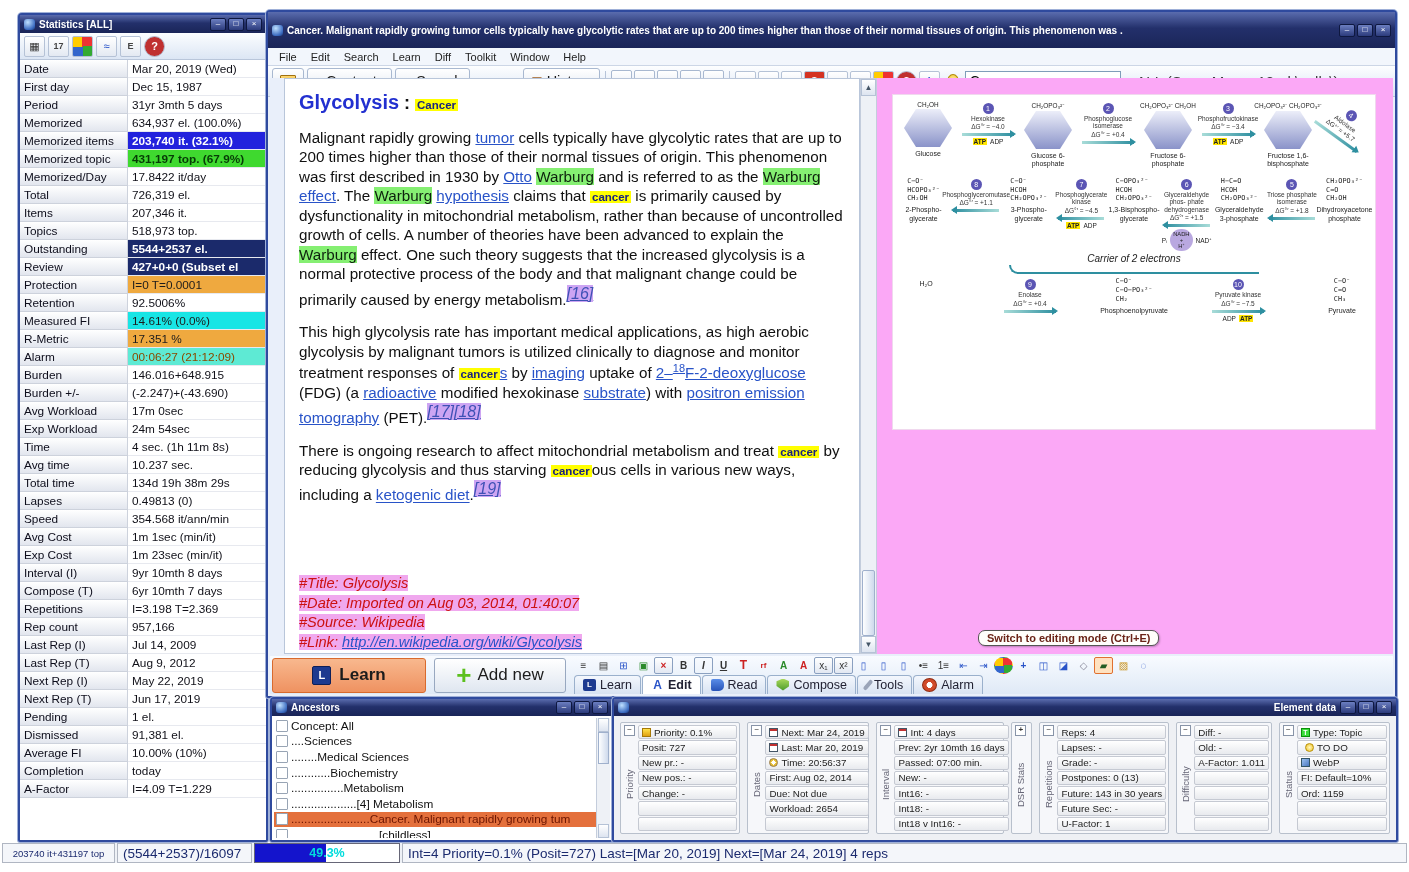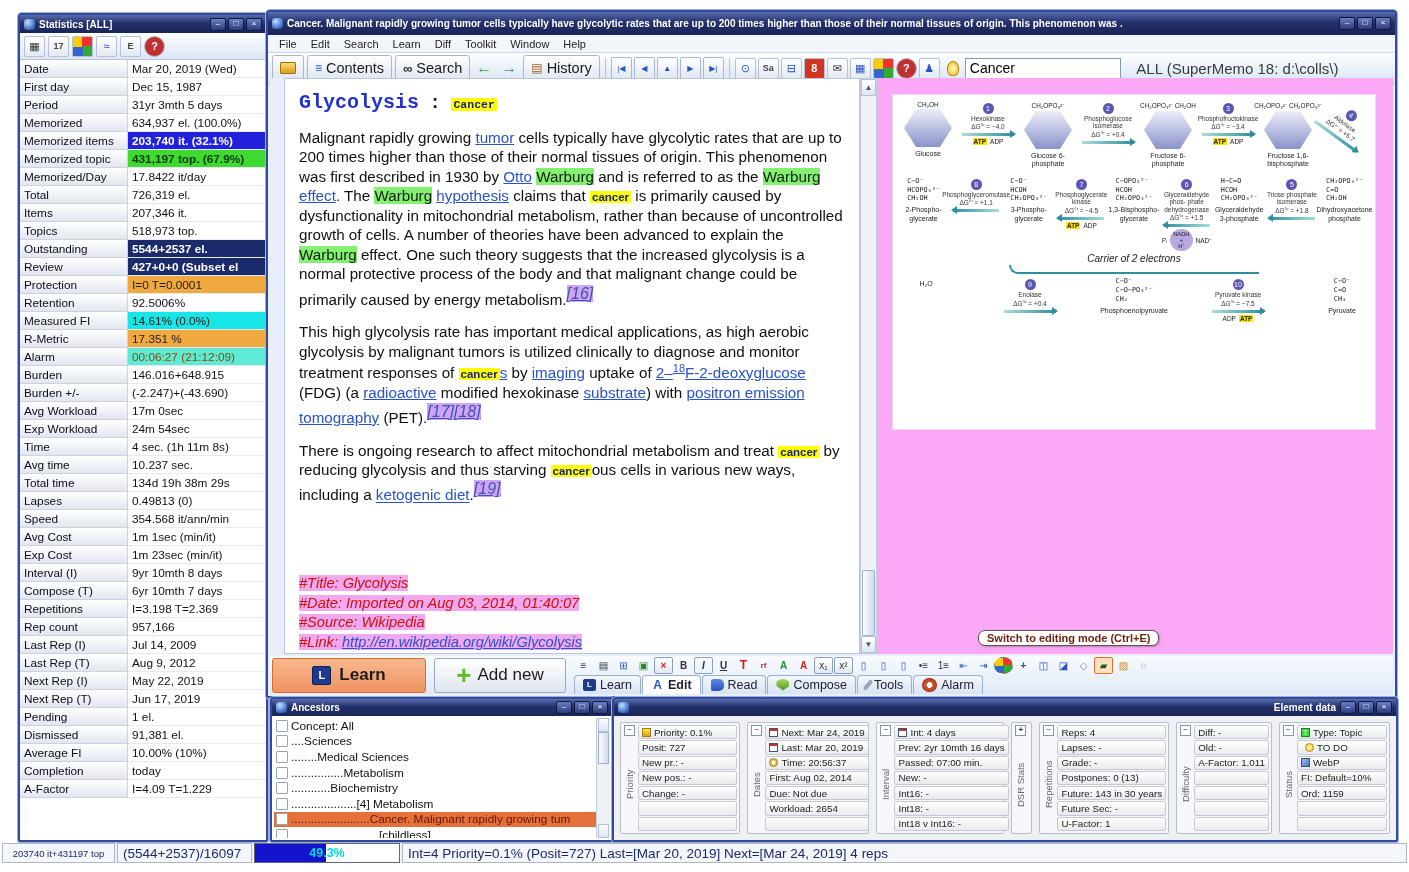--- a/index.html
+++ b/index.html
@@ -28,21 +28,21 @@
   .svalue{flex:1;padding-left:4px;color:#101018;white-space:nowrap;overflow:hidden;border-bottom:1px solid #e7e9ef;background:#fff;}
   .svalue.blue{background:#2222dd;color:#fff;font-weight:bold;}
   .svalue.green{background:#3fd92f;color:#063c06;font-weight:bold;}
   .svalue.navy{background:#1b2a6b;color:#fff;font-weight:bold;}
   .svalue.orange{background:#efa93f;color:#1c1c1c;}
   .svalue.cyan{background:#18e5e5;color:#1c1c1c;}
   .svalue.yellow{background:#5eead4;color:#8a4a00;}
 
   
   #main{left:266px;top:10px;width:1127px;height:684px;background:#e9effa;}
-  #main .tbar{height:23px;}
+  #main .tbar{height:36px;}
   .menubar{height:17px;display:flex;align-items:center;background:#f2f6fc;border-bottom:1px solid #ccd6e6;padding-left:4px;}
   .menu-item{font-size:11px;color:#222;padding:0 7px;}
   .toolbar{height:30px;display:flex;align-items:center;gap:3px;padding:0 4px;
            background:linear-gradient(180deg,#fdfeff,#d9e4f4);border-bottom:1px solid #b9c6da;}
   .tbtn{height:24px;display:flex;align-items:center;gap:4px;padding:0 7px;font-size:14.5px;color:#1a1a1a;
         border:1px solid #a8b8d0;border-radius:3px;background:linear-gradient(180deg,#ffffff,#dfe6f0);}
   .fold{width:14px;height:10px;background:linear-gradient(#ffd870,#d8a020);border:1px solid #a07010;border-radius:1px;}
   .ico-contents{color:#2853c8;font-size:12px;font-weight:bold;}
   .ico-search{color:#223;font-weight:800;font-size:13px;}
   .ico-history{color:#a06020;font-size:12px;}
@@ -57,21 +57,21 @@
   .tbi.redbox{background:#d43322;color:#fff;font-weight:700;}
   .tbi.helpy{background:#c03030;color:#fff;border-radius:50%;font-weight:700;}
   .tbi.multi{background:conic-gradient(#e33 0 25%,#3a3 0 50%,#36c 0 75%,#fc0 0);color:transparent;}
   .bulb{width:10px;height:13px;border-radius:50% 50% 40% 40%;background:radial-gradient(#fff6c0,#f2c21e);border:1px solid #b08a08;margin-left:4px;}
   .searchbox{width:146px;height:19px;border:1px solid #7f9db9;font:14px "Liberation Sans",sans-serif;padding:0 4px;margin-left:3px;}
   .colllabel{flex:1;text-align:center;font-size:15px;color:#3a3a3a;padding-right:40px;white-space:nowrap;overflow:hidden;}
 
   
   .content{position:absolute;left:2px;right:2px;top:66px;height:576px;display:flex;background:#e9effa;padding-left:14px;box-sizing:border-box;}
   .article{width:576px;flex:none;background:#fff;border:1px solid #b9c6da;padding:10px 14px 0 14px;box-sizing:border-box;overflow:hidden;}
-  .heading-line{margin:2px 0 14px 0;font-family:Liberation Mono, monospace;}
+  .heading-line{margin:2px 0 14px 0;}
   .heading{font-size:20px;font-weight:bold;color:#2230d0;}
   .heading-sep{font-size:18px;font-weight:bold;color:#111;}
   .hly{background:#ffff00;color:#1a237e;font-weight:bold;font-size:11.5px;padding:0 2px;}
   .rp{font-size:15.2px;line-height:1.28;color:#101010;margin:0 0 13px 0;}
   .rp.spacer{height:56px;margin:0;}
   .rp.meta{margin:0 0 1px 0;font-size:14.6px;}
   .lnk{color:#2853c8;text-decoration:underline;}
   .hlg{background:#85ef72;color:#0d220d;}
   .ref{background:#cda5f3;color:#3f51b5;font-style:italic;font-size:16px;vertical-align:super;text-decoration:underline;}
   .sup{vertical-align:super;font-size:11px;}
@@ -730,25 +730,25 @@
         <div class="trow">
           <span class="cb"></span>
           <span class="ttext">....Sciences</span>
         </div>
         <div class="trow">
           <span class="cb"></span>
           <span class="ttext">........Medical Sciences</span>
         </div>
         <div class="trow">
           <span class="cb"></span>
-          <span class="ttext">................Metabolism</span>
+          <span class="ttext">............Biochemistry</span>
         </div>
         <div class="trow">
           <span class="cb"></span>
-          <span class="ttext">............Biochemistry</span>
+          <span class="ttext">................Metabolism</span>
         </div>
         <div class="trow">
           <span class="cb"></span>
           <span class="ttext">....................[4] Metabolism</span>
         </div>
         <div class="trow selected">
           <span class="cb"></span>
           <span class="ttext">........................Cancer. Malignant rapidly growing tum</span>
         </div>
         <div class="trow childless">

